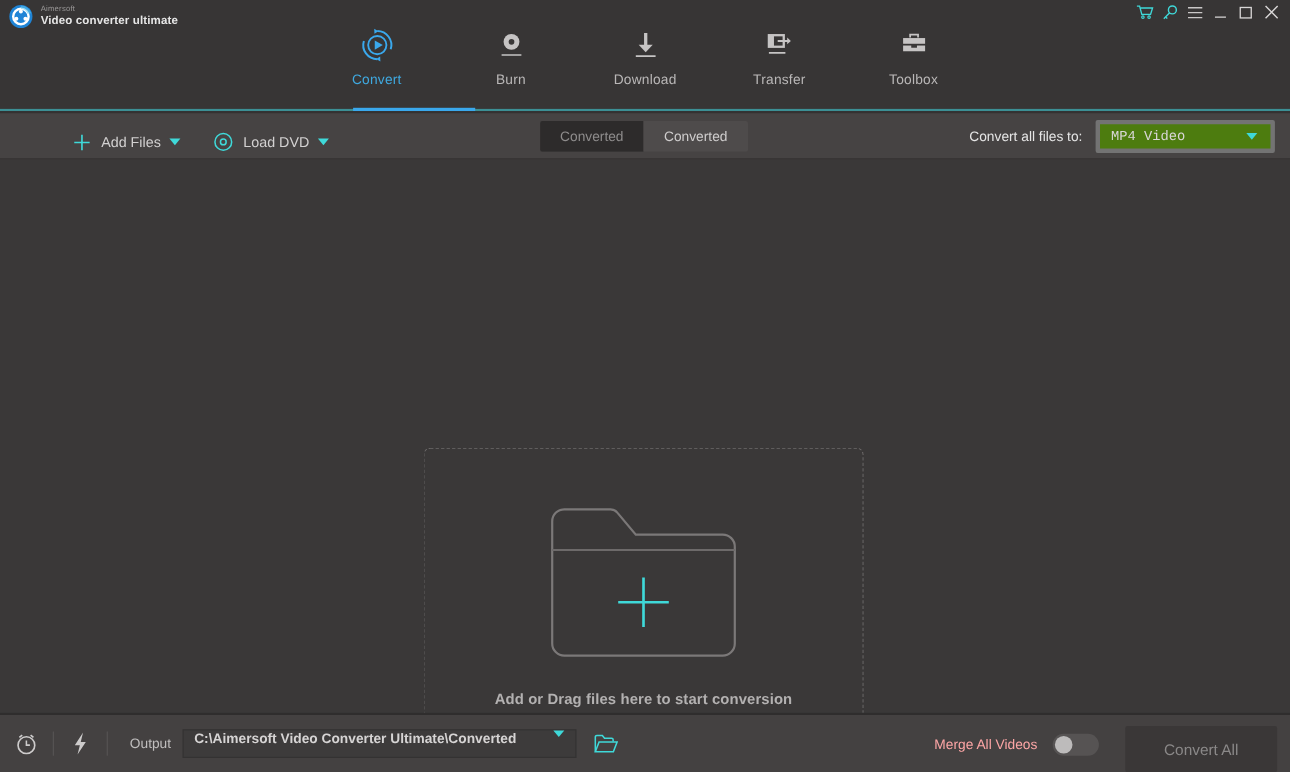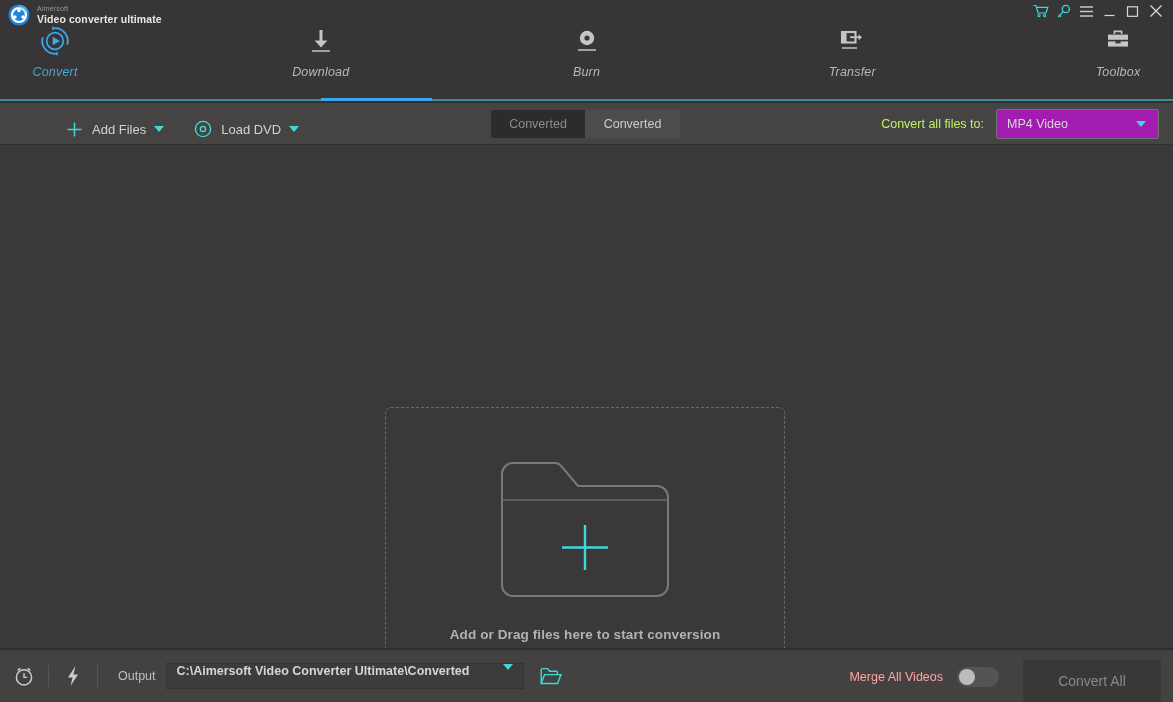--- a/index.html
+++ b/index.html
@@ -44,23 +44,22 @@
   }
   .winbtn {
     width: 23px; height: 22px;
     display: flex; align-items: center; justify-content: center;
     cursor: default;
   }
   .winbtn svg { display: block; }
 
   .nav {
     position: absolute; left: 0; right: 0; top: 18px;
-    display: flex; justify-content: space-between; align-items: flex-start;
-    gap: 0px;
-    font-style: italic;
+    display: flex; justify-content: center; align-items: flex-start;
+    gap: 12px;
   }
   .nav-item {
     width: 110px;
     display: flex; flex-direction: column; align-items: center;
     padding-top: 6px;
     cursor: default;
   }
   .nav-icon { height: 34px; display: flex; align-items: center; justify-content: center; }
   .nav-label {
     margin-top: 7px;
@@ -111,29 +110,30 @@
     display: flex; align-items: center; justify-content: center;
     height: 28px; font-size: 12.5px; cursor: default;
   }
   .seg-item.on { background: #2d2b2b; color: #8e8c8c; width: 94px; }
   .seg-item.off { background: #4e4b4b; color: #cfcdcd; width: 95px; }
 
   .conv-to {
     position: absolute; right: 14px; top: 6px;
     display: flex; align-items: center; gap: 12px;
   }
-  .conv-to-label { font-size: 12.5px; color: #bef264; }
+  .conv-to-label { font-size: 12.5px; color: #e5e5e5; }
   .select {
     position: relative;
     width: 163px; height: 30px;
-    background: #a21caf;
-    border: 1px solid #737373; border-radius: 2px;
+    background: #4d7c0f;
+    border: 4px solid #737373; border-radius: 2px;
     display: flex; align-items: center;
     padding: 0 10px;
     cursor: default;
+    font-family: Liberation Mono, monospace;
   }
   .select .val { font-size: 12.5px; color: #d9d7d7; }
   .select .caret { position: absolute; right: 12px; }
 
   
   .main {
     flex: 1; position: relative;
     background: #3a3838;
     display: flex; align-items: flex-start; justify-content: center; font-weight: bold;
   }
@@ -274,41 +274,41 @@
             <path d="M13.2 1.2 L17 3.3 L13.4 5.6 Z" fill="#3aa8ec"></path>
             <path d="M18.8 30.8 L15 28.7 L18.6 26.4 Z" fill="#3aa8ec"></path>
             <circle cx="16" cy="16" r="8.3" fill="none" stroke="#3aa8ec" stroke-width="1.7"></circle>
             <path d="M13.7 11.8 L21 16 L13.7 20.2 Z" fill="#3aa8ec"></path>
           </svg>
         </span>
         <span class="nav-label">Convert</span>
       </div>
 
       <div class="nav-item">
+        <svg class="nav-icon" width="32" height="32" viewBox="0 0 32 32">
+          <circle cx="16" cy="13" r="7.2" fill="#c6c4c4"></circle>
+          <circle cx="16" cy="13" r="2.6" fill="#3a3838"></circle>
+          <path d="M7 25 H25" stroke="#c6c4c4" stroke-width="1.5" fill="none"></path>
+        </svg>
+        <span class="nav-label">Burn</span>
+      </div>
+
+      <div class="nav-item">
         <span class="nav-icon">
           <svg width="32" height="32" viewBox="0 0 32 32">
             <path d="M16 5 V18.5" stroke="#c6c4c4" stroke-width="3" fill="none"></path>
             <path d="M9.6 15.6 L16 22.6 L22.4 15.6 Z" fill="#c6c4c4"></path>
             <path d="M7 26 H25" stroke="#c6c4c4" stroke-width="1.5" fill="none"></path>
           </svg>
         </span>
         <span class="nav-label">Download</span>
       </div>
 
       <div class="nav-item">
         <svg class="nav-icon" width="32" height="32" viewBox="0 0 32 32">
-          <circle cx="16" cy="13" r="7.2" fill="#c6c4c4"></circle>
-          <circle cx="16" cy="13" r="2.6" fill="#3a3838"></circle>
-          <path d="M7 25 H25" stroke="#c6c4c4" stroke-width="1.5" fill="none"></path>
-        </svg>
-        <span class="nav-label">Burn</span>
-      </div>
-
-      <div class="nav-item">
-        <svg class="nav-icon" width="32" height="32" viewBox="0 0 32 32">
           <rect x="6" y="7" width="13.5" height="10.5" fill="none" stroke="#c6c4c4" stroke-width="2.1"></rect>
           <rect x="6" y="7" width="4.6" height="10.5" fill="#c6c4c4"></rect>
           <path d="M14 12.2 H25" stroke="#c6c4c4" stroke-width="1.8" fill="none"></path>
           <path d="M22.6 9.2 L26 12.2 L22.6 15.2 Z" fill="#c6c4c4"></path>
           <path d="M6 23 H21" stroke="#c6c4c4" stroke-width="1.5" fill="none"></path>
         </svg>
         <span class="nav-label">Transfer</span>
       </div>
 
       <div class="nav-item">

